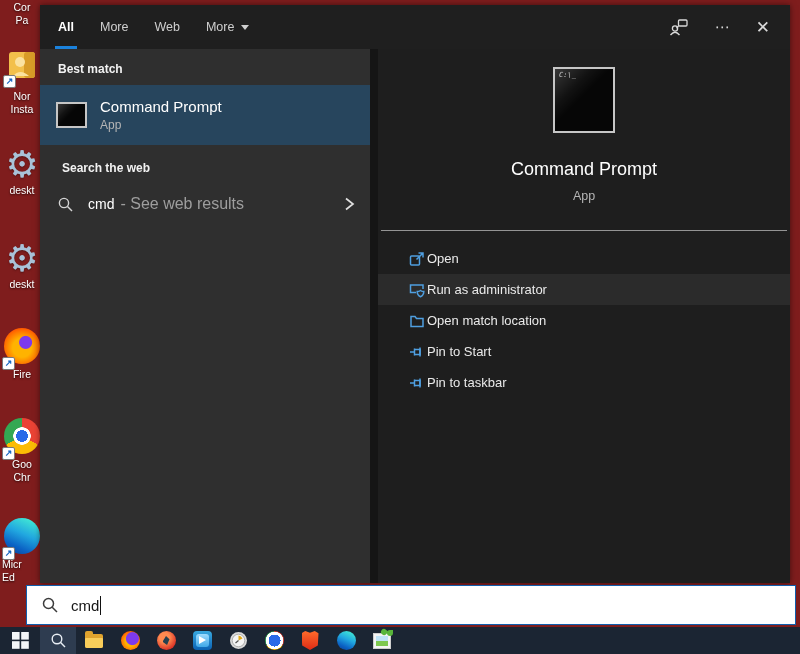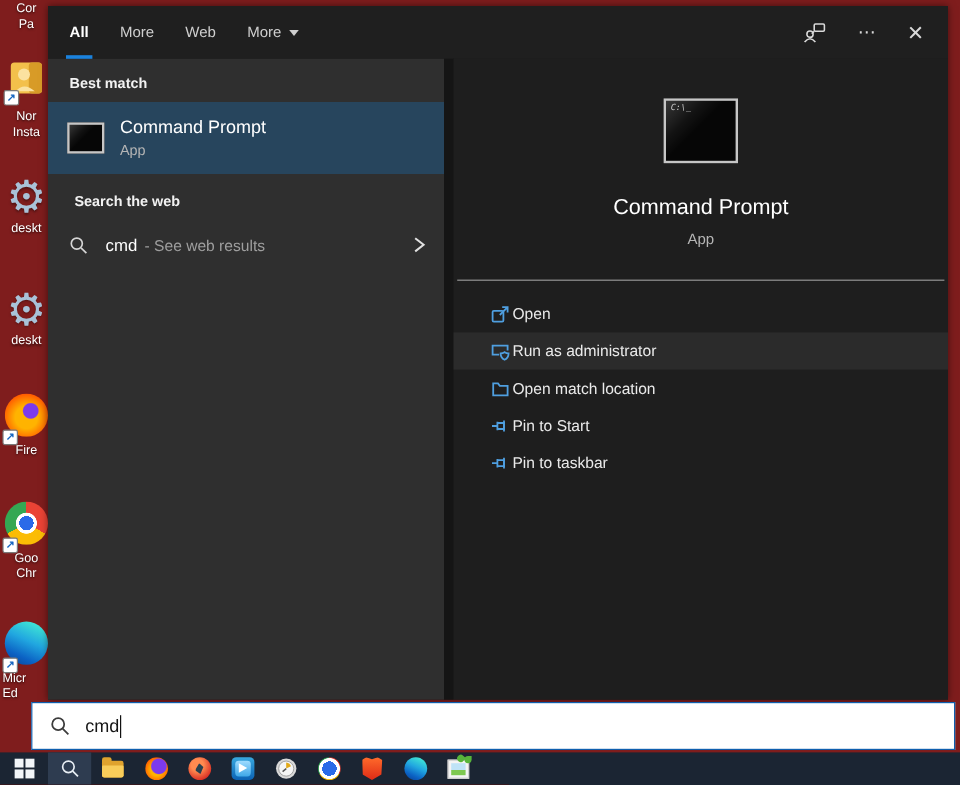--- a/index.html
+++ b/index.html
@@ -49,24 +49,24 @@
   .bm-item{height:60px;background:#27455d;display:flex;align-items:center;padding-left:16px;cursor:default;}
   .cmd-ic{background:linear-gradient(135deg,rgba(255,255,255,.20) 0%,rgba(255,255,255,.05) 30%,rgba(0,0,0,0) 46%),#060606;
           border:2px solid #c6c6c6;box-sizing:border-box;}
   .cmd-sm{width:31px;height:26px;}
   .bm-txt{margin-left:13px;text-align:left;}
   .bm-title{font-size:15px;color:#fff;}
   .bm-sub{font-size:12px;color:#b5b5b5;margin-top:3px;}
 
   .web-item{height:40px;display:flex;align-items:center;padding:0 14px 0 17px;cursor:default;}
   .web-q{font-size:14px;color:#fff;margin-left:14px;}
-  .web-sfx{font-size:13px;color:#9e9e9e;margin-left:6px;}
+  .web-sfx{font-size:16px;color:#9e9e9e;margin-left:6px;}
   .web-chev{margin-left:auto;}
 
-  .big-ic{position:relative;width:62px;height:54px;margin:33px auto 0;font-style:italic;}
+  .big-ic{position:relative;width:62px;height:66px;margin:18px auto 0;font-style:italic;}
   .cmd-marks{position:absolute;top:2px;left:4px;font-family:"DejaVu Sans Mono",monospace;
              font-size:7px;color:#cfcfcf;letter-spacing:0;}
   .pv-title{margin-top:26px;font-size:18px;color:#fff;}
   .pv-sub{margin-top:9px;font-size:12.5px;color:#b5b5b5;}
   .sep{height:1px;background:#949494;margin:27px 3px 0;}
   .actions{margin-top:12px;}
   .act{height:31px;display:flex;align-items:center;padding-left:30px;cursor:default;text-align:left;}
   .act.hl{background:#2b2b2b;}
   .act .lbl{font-size:13px;color:#eaeaea;margin-left:1px;}
 

